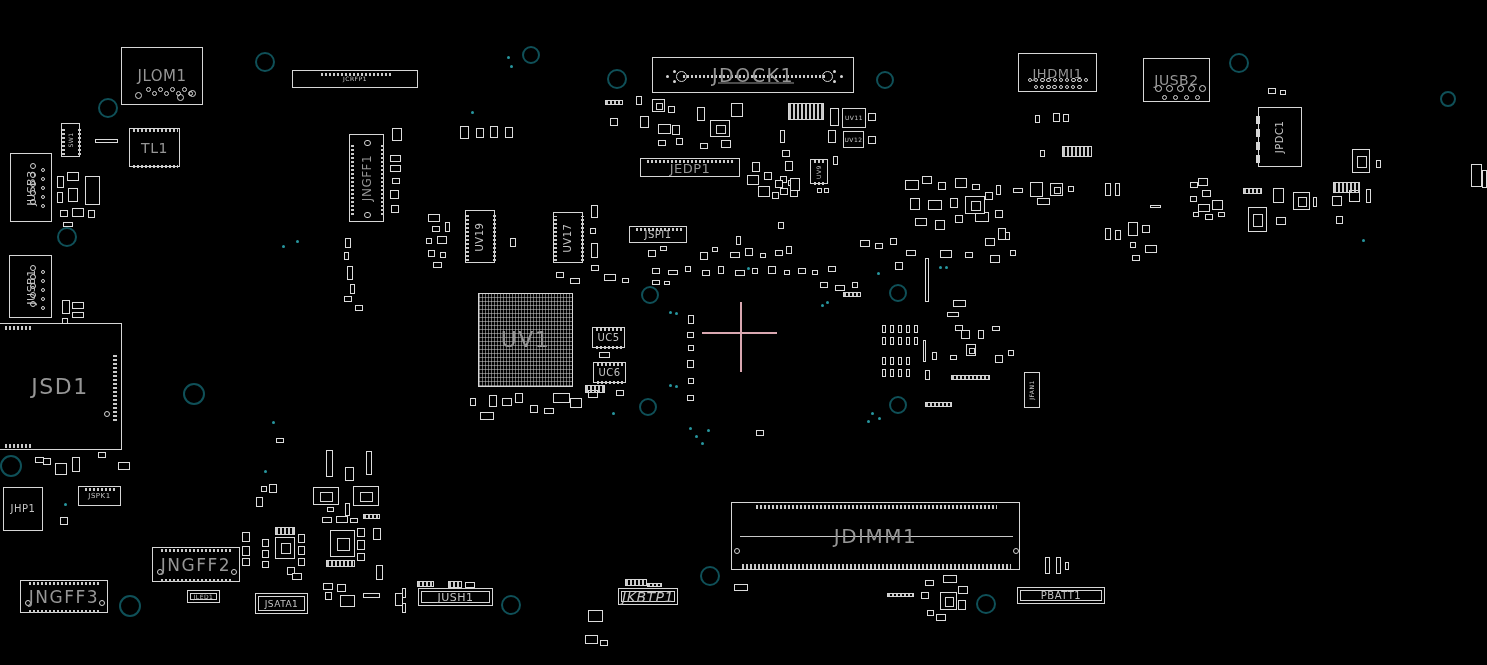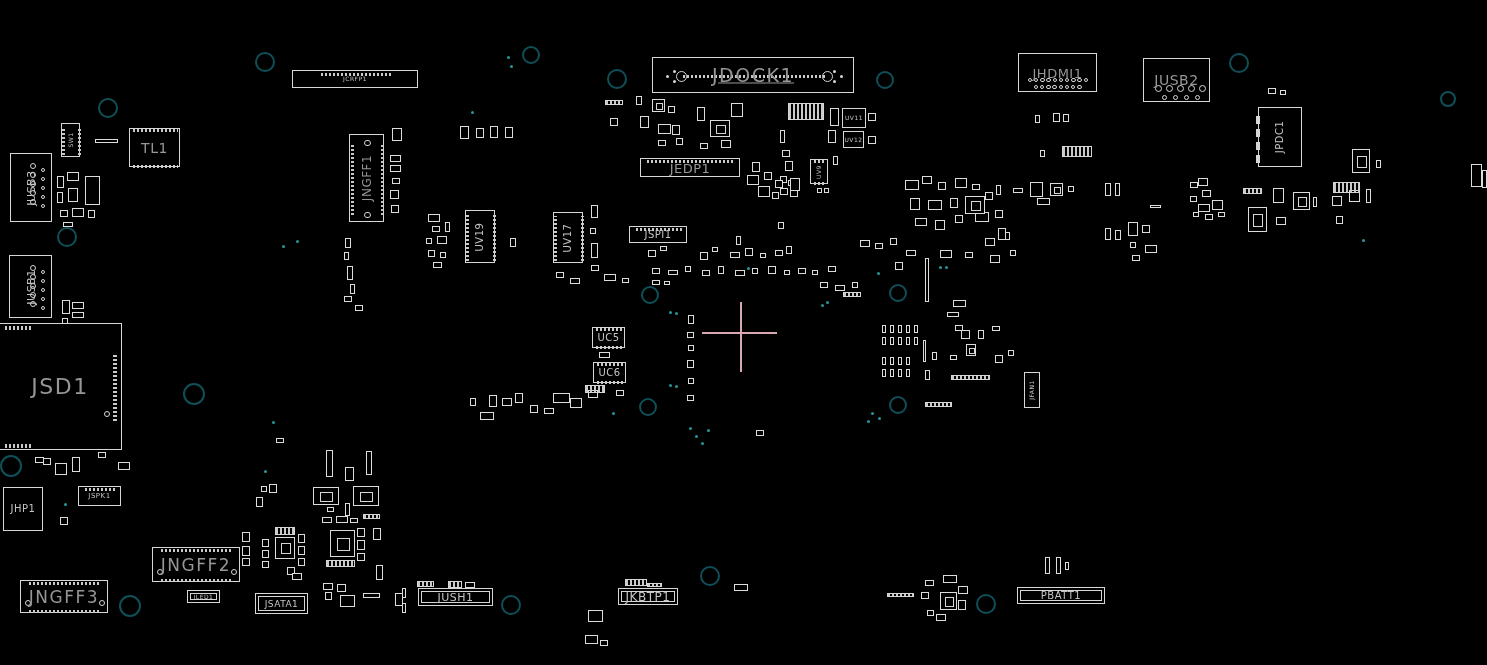--- a/index.html
+++ b/index.html
@@ -22,20 +22,34 @@
       repeating-linear-gradient(90deg,rgba(214,214,214,.5) 0 1px,transparent 1px 3px),
       repeating-linear-gradient(0deg,rgba(214,214,214,.5) 0 1px,transparent 1px 4px);}
   .hole{position:absolute;box-sizing:border-box;border:2px solid #0f5058;border-radius:50%;}
   .dot{position:absolute;width:3px;height:3px;border-radius:50%;background:#27969e;}
   .xline{position:absolute;background:#d9a7b0;}
 </style>
 </head>
 <body>
 
 <div id="board">
+    <div class="comp" style="left: 121px; top: 47px; width: 82px; height: 58px;">
+      <div class="circ" style="left: 23.5px; top: 38.5px; width: 5px; height: 5px;"></div>
+      <div class="circ" style="left: 29.5px; top: 42.5px; width: 5px; height: 5px;"></div>
+      <div class="circ" style="left: 35.5px; top: 38.5px; width: 5px; height: 5px;"></div>
+      <div class="circ" style="left: 41.5px; top: 42.5px; width: 5px; height: 5px;"></div>
+      <div class="circ" style="left: 47.5px; top: 38.5px; width: 5px; height: 5px;"></div>
+      <div class="circ" style="left: 53.5px; top: 42.5px; width: 5px; height: 5px;"></div>
+      <div class="circ" style="left: 59.5px; top: 38.5px; width: 5px; height: 5px;"></div>
+      <div class="circ" style="left: 65.5px; top: 42.5px; width: 5px; height: 5px;"></div>
+      <div class="circ" style="left: 12.5px; top: 43.5px; width: 7px; height: 7px;"></div>
+      <div class="circ" style="left: 54.5px; top: 45.5px; width: 7px; height: 7px;"></div>
+      <div class="circ" style="left: 66.5px; top: 41.5px; width: 7px; height: 7px;"></div>
+      <span class="lbl" style="font-size: 15px; color: rgb(150, 150, 150);">JLOM1</span>
+    </div>
     <div class="comp" style="left: 292px; top: 70px; width: 126px; height: 18px;">
       <div class="strip" style="left: 27.72px; top: 2px; width: 70.56px; height: 3px; background: repeating-linear-gradient(90deg, rgb(201, 201, 201) 0px, rgb(201, 201, 201) 2px, transparent 2px, transparent 4px);"></div>
       <span class="lbl" style="font-size: 6px; color: rgb(196, 196, 196);">JCRFP1</span>
     </div>
     <div class="comp" style="left: 61px; top: 123px; width: 19px; height: 34px;">
       <div class="strip" style="left: 0px; top: 3px; width: 3px; height: 28px; background: repeating-linear-gradient(0deg, rgb(201, 201, 201) 0px, rgb(201, 201, 201) 2px, transparent 2px, transparent 4px);"></div>
       <div class="strip" style="left: 16px; top: 3px; width: 3px; height: 28px; background: repeating-linear-gradient(0deg, rgb(201, 201, 201) 0px, rgb(201, 201, 201) 2px, transparent 2px, transparent 4px);"></div>
       <span class="lbl v" style="font-size: 6px; color: rgb(196, 196, 196);">SW1</span>
     </div>
     <div class="comp" style="left: 129px; top: 128px; width: 51px; height: 39px;">
@@ -157,20 +171,23 @@
       <div class="circ" style="left: 50.5px; top: 35.5px; width: 5px; height: 5px;"></div>
       <span class="lbl" style="font-size: 14px; color: rgb(150, 150, 150);">JUSB2</span>
     </div>
     <div class="comp" style="left: 1258px; top: 107px; width: 44px; height: 60px;">
       <div class="sub" style="left: -3px; top: 8px; width: 4px; height: 8px; background: rgb(214, 214, 214);"></div>
       <div class="sub" style="left: -3px; top: 21px; width: 4px; height: 8px; background: rgb(214, 214, 214);"></div>
       <div class="sub" style="left: -3px; top: 34px; width: 4px; height: 8px; background: rgb(214, 214, 214);"></div>
       <div class="sub" style="left: -3px; top: 47px; width: 4px; height: 8px; background: rgb(214, 214, 214);"></div>
       <span class="lbl v" style="font-size: 10px; color: rgb(196, 196, 196);">JPDC1</span>
     </div>
+    <div class="comp bgagrid" style="left: 478px; top: 293px; width: 95px; height: 94px;">
+      <span class="lbl" style="font-size: 22px; color: rgb(150, 150, 150); letter-spacing: 1.5px;">UV1</span>
+    </div>
     <div class="comp" style="left: 592px; top: 327px; width: 33px; height: 21px;">
       <div class="strip" style="left: 3px; top: 0px; width: 27px; height: 3px; background: repeating-linear-gradient(90deg, rgb(201, 201, 201) 0px, rgb(201, 201, 201) 2px, transparent 2px, transparent 4px);"></div>
       <div class="strip" style="left: 3px; top: 18px; width: 27px; height: 3px; background: repeating-linear-gradient(90deg, rgb(201, 201, 201) 0px, rgb(201, 201, 201) 2px, transparent 2px, transparent 4px);"></div>
       <span class="lbl" style="font-size: 10px; color: rgb(196, 196, 196);">UC5</span>
     </div>
     <div class="comp" style="left: 593px; top: 362px; width: 33px; height: 21px;">
       <div class="strip" style="left: 3px; top: 0px; width: 27px; height: 3px; background: repeating-linear-gradient(90deg, rgb(201, 201, 201) 0px, rgb(201, 201, 201) 2px, transparent 2px, transparent 4px);"></div>
       <div class="strip" style="left: 3px; top: 18px; width: 27px; height: 3px; background: repeating-linear-gradient(90deg, rgb(201, 201, 201) 0px, rgb(201, 201, 201) 2px, transparent 2px, transparent 4px);"></div>
       <span class="lbl" style="font-size: 10px; color: rgb(196, 196, 196);">UC6</span>
     </div>
@@ -199,27 +216,35 @@
       <span class="lbl" style="font-size: 17px; color: rgb(150, 150, 150); letter-spacing: 1.5px;">JNGFF2</span>
     </div>
     <div class="comp" style="left: 187px; top: 590px; width: 33px; height: 13px;">
       <div class="sub" style="left: 2px; top: 2px; width: 27px; height: 7px; border: 1px solid rgb(214, 214, 214);"></div>
       <span class="lbl" style="font-size: 6px; color: rgb(196, 196, 196);">JLED1</span>
     </div>
     <div class="comp" style="left: 255px; top: 593px; width: 53px; height: 21px;">
       <div class="sub" style="left: 2px; top: 2px; width: 47px; height: 15px; border: 1px solid rgb(214, 214, 214);"></div>
       <span class="lbl" style="font-size: 9px; color: rgb(196, 196, 196);">JSATA1</span>
     </div>
+    <div class="comp" style="left: 731px; top: 502px; width: 289px; height: 68px;">
+      <div class="sub" style="left: 8px; top: 33px; width: 273px; height: 1px; background: rgb(200, 200, 200);"></div>
+      <div class="strip" style="left: 24px; top: 2px; width: 241px; height: 4px; background: repeating-linear-gradient(90deg, rgb(201, 201, 201) 0px, rgb(201, 201, 201) 2px, transparent 2px, transparent 4px);"></div>
+      <div class="strip" style="left: 10px; top: 61px; width: 269px; height: 5px; background: repeating-linear-gradient(90deg, rgb(201, 201, 201) 0px, rgb(201, 201, 201) 2px, transparent 2px, transparent 4px);"></div>
+      <div class="circ" style="left: 2px; top: 45px; width: 6px; height: 6px;"></div>
+      <div class="circ" style="left: 281px; top: 45px; width: 6px; height: 6px;"></div>
+      <span class="lbl" style="font-size: 20px; color: rgb(150, 150, 150); letter-spacing: 1.5px;">JDIMM1</span>
+    </div>
     <div class="comp" style="left: 418px; top: 588px; width: 75px; height: 18px;">
       <div class="sub" style="left: 2px; top: 2px; width: 69px; height: 12px; border: 1px solid rgb(214, 214, 214);"></div>
       <span class="lbl" style="font-size: 11px; color: rgb(196, 196, 196);">JUSH1</span>
     </div>
     <div class="comp" style="left: 618px; top: 588px; width: 60px; height: 17px;">
       <div class="sub" style="left: 2px; top: 2px; width: 54px; height: 11px; border: 1px solid rgb(214, 214, 214);"></div>
-      <span class="lbl" style="font-size: 12px; color: rgb(196, 196, 196);">JKBTP1</span>
+      <span class="lbl" style="font-size: 14px; color: rgb(196, 196, 196); font-style: italic;">JKBTP1</span>
     </div>
     <div class="comp" style="left: 1017px; top: 587px; width: 88px; height: 17px;">
       <div class="sub" style="left: 2px; top: 2px; width: 82px; height: 11px; border: 1px solid rgb(214, 214, 214);"></div>
       <span class="lbl" style="font-size: 10px; color: rgb(196, 196, 196);">PBATT1</span>
     </div>
     <div class="part" style="left: 95px; top: 139px; width: 23px; height: 4px;"></div>
     <div class="part" style="left: 57px; top: 176px; width: 7px; height: 12px;"></div>
     <div class="part" style="left: 67px; top: 172px; width: 12px; height: 9px;"></div>
     <div class="part" style="left: 85px; top: 176px; width: 15px; height: 29px;"></div>
     <div class="part" style="left: 57px; top: 192px; width: 6px; height: 11px;"></div>

